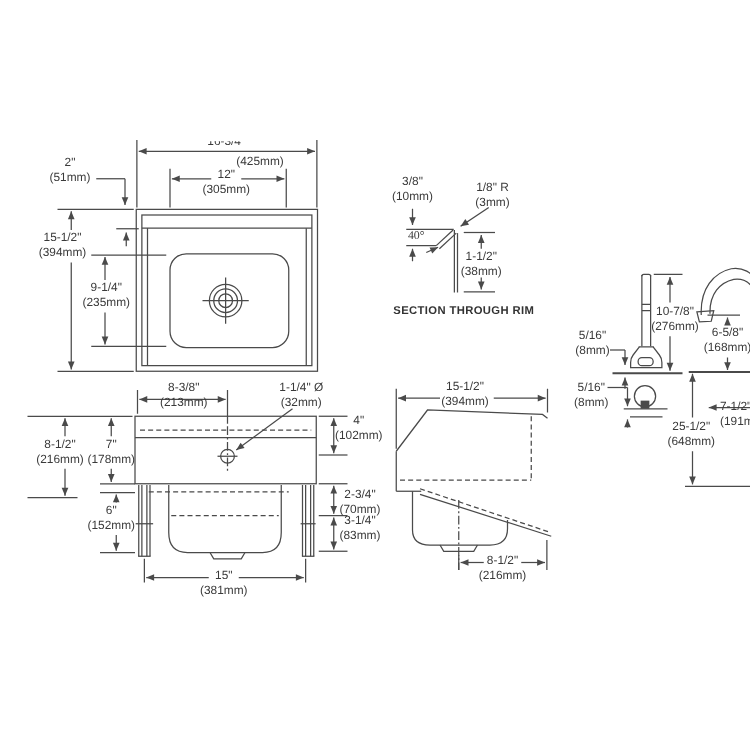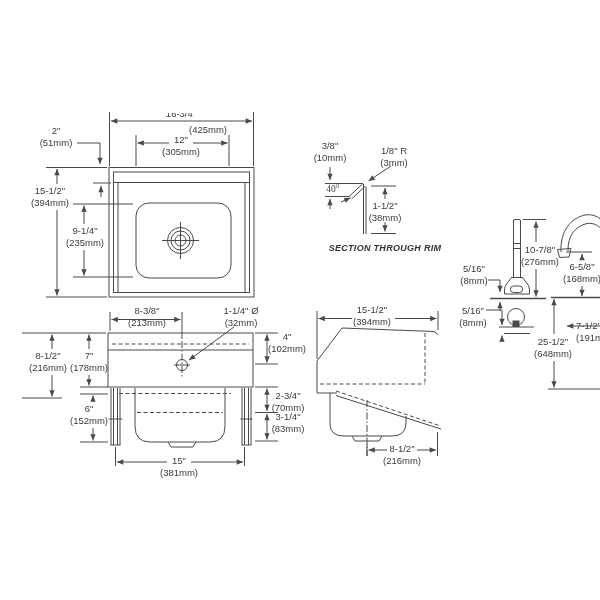--- a/index.html
+++ b/index.html
@@ -236,21 +236,21 @@
       <span>1/8" R</span>
       <span>(3mm)</span>
     </div>
   <div class="lbl" style="left:333px;top:183px;font-family:Liberation Serif, serif;">
       <span>40°</span>
     </div>
   <div class="lbl" style="left:385px;top:200px;">
       <span>1-1/2"</span>
       <span>(38mm)</span>
     </div>
-  <div class="lbl secLabel" style="left:385px;top:242px;font-style:italic;">
+  <div class="lbl secLabel" style="left:371px;top:242px;">
       <span>SECTION THROUGH RIM</span>
     </div>
 
   <div class="lbl" style="left:147px;top:305px;">
       <span>8-3/8"</span>
       <span>(213mm)</span>
     </div>
   <div class="lbl" style="left:241px;top:305px;">
       <span>1-1/4" Ø</span>
       <span>(32mm)</span>

